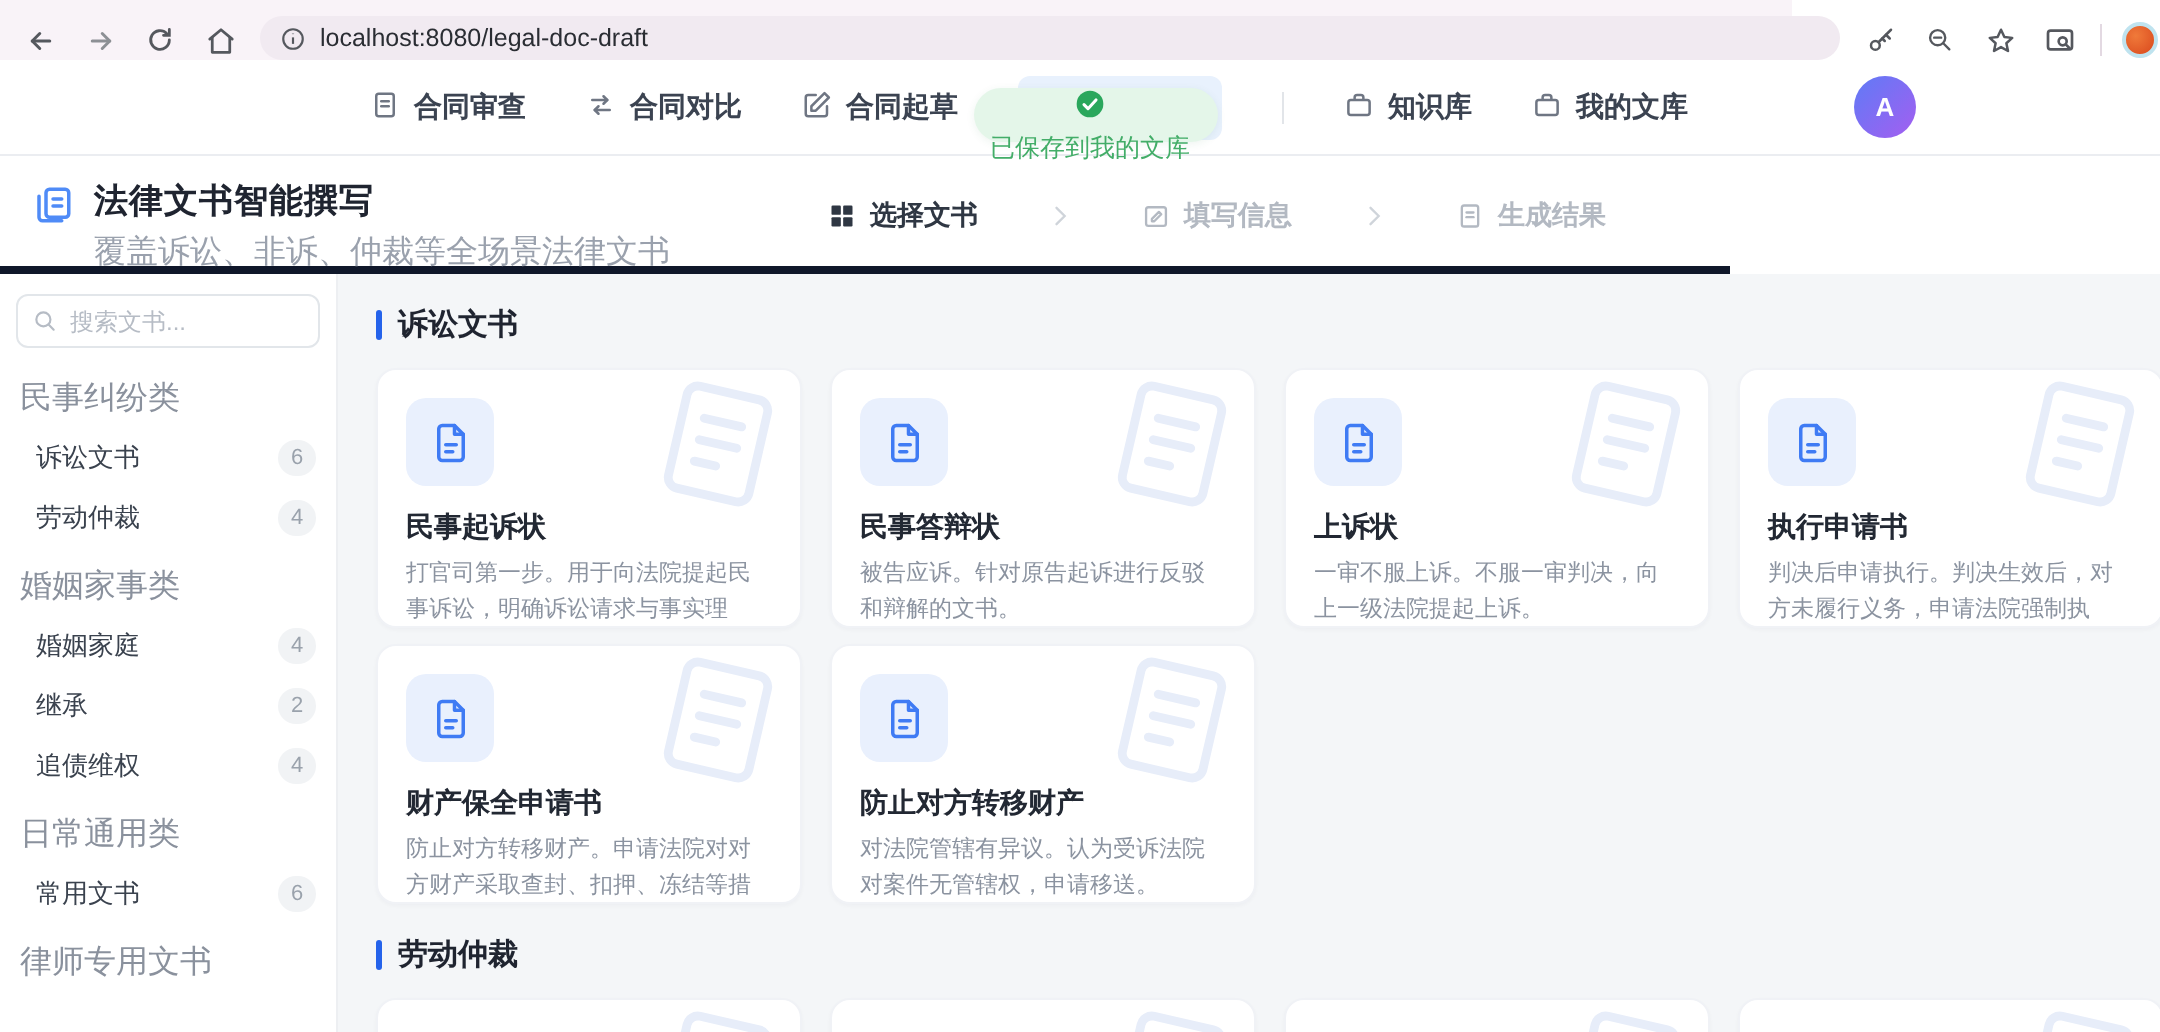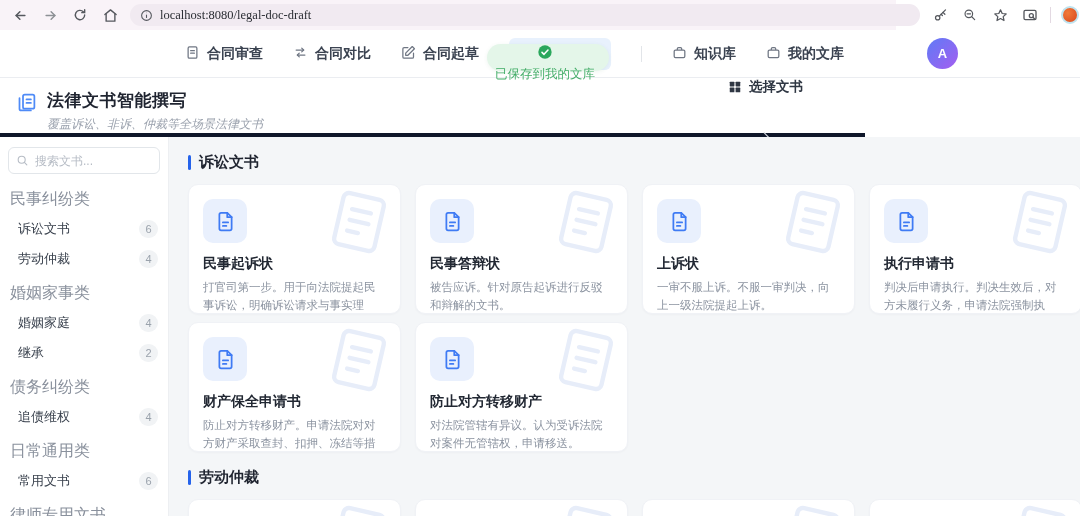--- a/index.html
+++ b/index.html
@@ -6,21 +6,21 @@
   html,body { width:1080px; height:516px; overflow:hidden; }
   body {
     font-family:"Liberation Sans","DejaVu Sans",sans-serif;
     position:relative; background:#fff; color:#1f2430;
   }
   svg { display:block; }
 
   
   .browser-bar{
     position:absolute; left:0; top:0; width:896px; height:30px;
-    background:#f9f3f8; display:flex; align-items:center; padding:0 10px; gap:10px;font-family:Liberation Serif, serif;
+    background:#f9f3f8; display:flex; align-items:flex-end; padding:0 10px; gap:10px;
   }
   .chrome-btn{ width:20px; height:20px; display:flex; align-items:center; justify-content:center; color:#55585e; flex:0 0 auto; cursor:pointer; border-radius:4px;}
   .chrome-btn.fwd{ color:#8d9095; }
   .url-pill{
     flex:0 0 auto; width:790px; height:22px; background:#f1eaf1; border-radius:11px;
     display:flex; align-items:center; padding:0 10px; gap:7px;
   }
   .url-text{ font-size:12.5px; color:#2a2d33; white-space:nowrap; }
   .chrome-right{ display:flex; align-items:center; gap:10px; margin-left:auto; }
   .chrome-sep{ width:1px; height:16px; background:#e3d9e2; }
@@ -50,22 +50,22 @@
   .toast-text{ font-size:12.5px; color:#43ad68; white-space:nowrap; }
 
   
   .page-header{
     position:absolute; left:0; top:78px; width:865px; height:59px; background:#fff;
     border-bottom:4px solid #0f172a;
   }
   .ph-left{ position:absolute; left:16px; top:11px; display:flex; gap:10px; }
   .ph-icon{ color:#4f8bf7; margin-top:3px; }
   .ph-title{ font-size:17px; font-weight:700; color:#1f2430; letter-spacing:.5px; }
-  .ph-sub{ font-size:12px; color:#9aa1ad; margin-top:4px;font-style:italic; }
-  .steps{ position:absolute; right:62px; top:0; height:59px; display:flex; align-items:center; gap:34px;flex-direction:column; }
+  .ph-sub{ font-size:16px; color:#9aa1ad; margin-top:4px; }
+  .steps{ position:absolute; right:62px; top:0; height:59px; display:flex; align-items:center; gap:34px; }
   .step{ display:flex; align-items:center; gap:7px; font-size:13.5px; font-weight:700; color:#b3b9c2; }
   .step.active{ color:#2f3743; }
   .step .ic{ color:inherit; }
   .step-chevron{ color:#cfd4da; }
 
   
   .content{ position:absolute; left:0; top:137px; width:1080px; height:379px; background:#f4f6f8; overflow:hidden; }
 
   
   .sidebar{ position:absolute; left:0; top:0; width:169px; height:379px; background:#fff; border-right:1px solid #edeff2; overflow:hidden; }
@@ -327,21 +327,20 @@
     <div class="group-title">婚姻家事类</div>
     <div class="side-item">
       <span>婚姻家庭</span>
       <span class="badge">4</span>
     </div>
     <div class="side-item">
       <span>继承</span>
       <span class="badge">2</span>
     </div>
 
-    <div class="group-title">债务纠纷类</div>
     <div class="side-item">
       <span>追债维权</span>
       <span class="badge">4</span>
     </div>
 
     <div class="group-title">日常通用类</div>
     <div class="side-item">
       <span>常用文书</span>
       <span class="badge">6</span>
     </div>

